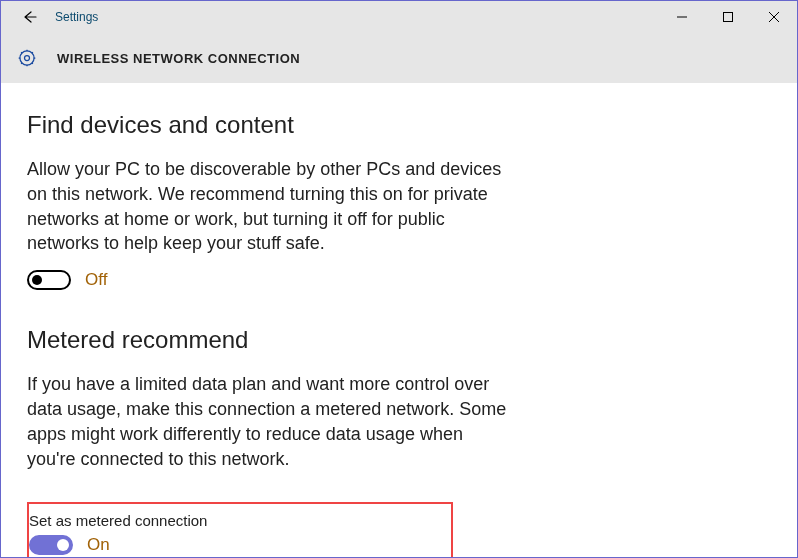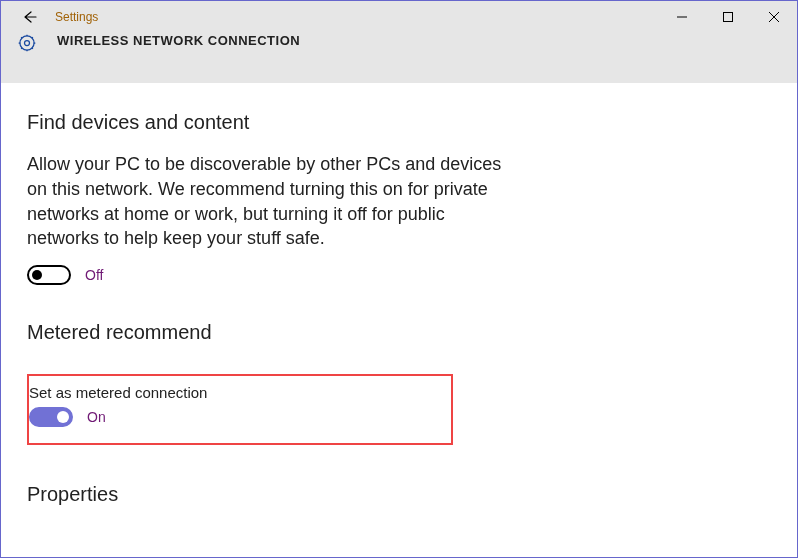--- a/index.html
+++ b/index.html
@@ -25,39 +25,40 @@
     .titlebar .back {
       width: 24px;
       height: 24px;
       display: flex;
       align-items: center;
       justify-content: center;
       margin-right: 14px;
     }
     .titlebar .title {
       font-size: 12px;
-      color: #a16207;
+      color: #0c4a6e;
       flex: 1;
     }
     .caption-buttons {
       display: flex;
       height: 32px;
     }
     .caption-btn {
       width: 46px;
       height: 32px;
       display: flex;
       align-items: center;
       justify-content: center;
     }
     .caption-btn svg { display: block; }
     .page-header {
       background: #e6e6e6;
       height: 50px;
       display: flex;
+      align-items: center;
       padding: 0 16px;
     }
     .gear {
       width: 20px;
       height: 20px;
       display: flex;
       align-items: center;
       justify-content: center;
       margin-right: 20px;
       color: #1a4aa0;
@@ -65,21 +66,21 @@
     .page-title {
       font-size: 13px;
       font-weight: 600;
       letter-spacing: 0.5px;
       color: #222;
     }
     .content {
       padding: 28px 26px 0 26px;
     }
     .section-heading {
-      font-size: 20px;
+      font-size: 24px;
       font-weight: 400;
       color: #222;
       margin-bottom: 18px;
     }
     .section-text {
       font-size: 18px;
       color: #222;
       line-height: 1.38;
       max-width: 480px;
       margin-bottom: 14px;
@@ -113,22 +114,22 @@
     }
     .toggle.on .knob {
       background: #fff;
       width: 12px;
       height: 12px;
       top: 2px;
       left: auto;
       right: 2px;
     }
     .toggle-label {
-      font-size: 14px;
-      color: #701a75;
+      font-size: 17px;
+      color: #a16207;
     }
     .section2 {
       margin-top: 36px;
     }
     .metered-label {
       font-size: 15px;
       color: #222;
       margin-bottom: 6px;
     }
     .highlight-box {
@@ -190,20 +191,21 @@
     <div class="toggle-row">
       <div class="toggle">
         <div class="knob"></div>
       </div>
       <div class="toggle-label">Off</div>
     </div>
   </div>
 
   <div class="section2">
     <div class="section-heading">Metered recommend</div>
+    <div class="section-text">If you have a limited data plan and want more control over data usage, make this connection a metered network. Some apps might work differently to reduce data usage when you're connected to this network.</div>
 
     <div class="highlight-box">
       <div class="metered-label">Set as metered connection</div>
       <div class="toggle-row">
         <div class="toggle on">
           <div class="knob"></div>
         </div>
         <div class="toggle-label">On</div>
       </div>
     </div>

